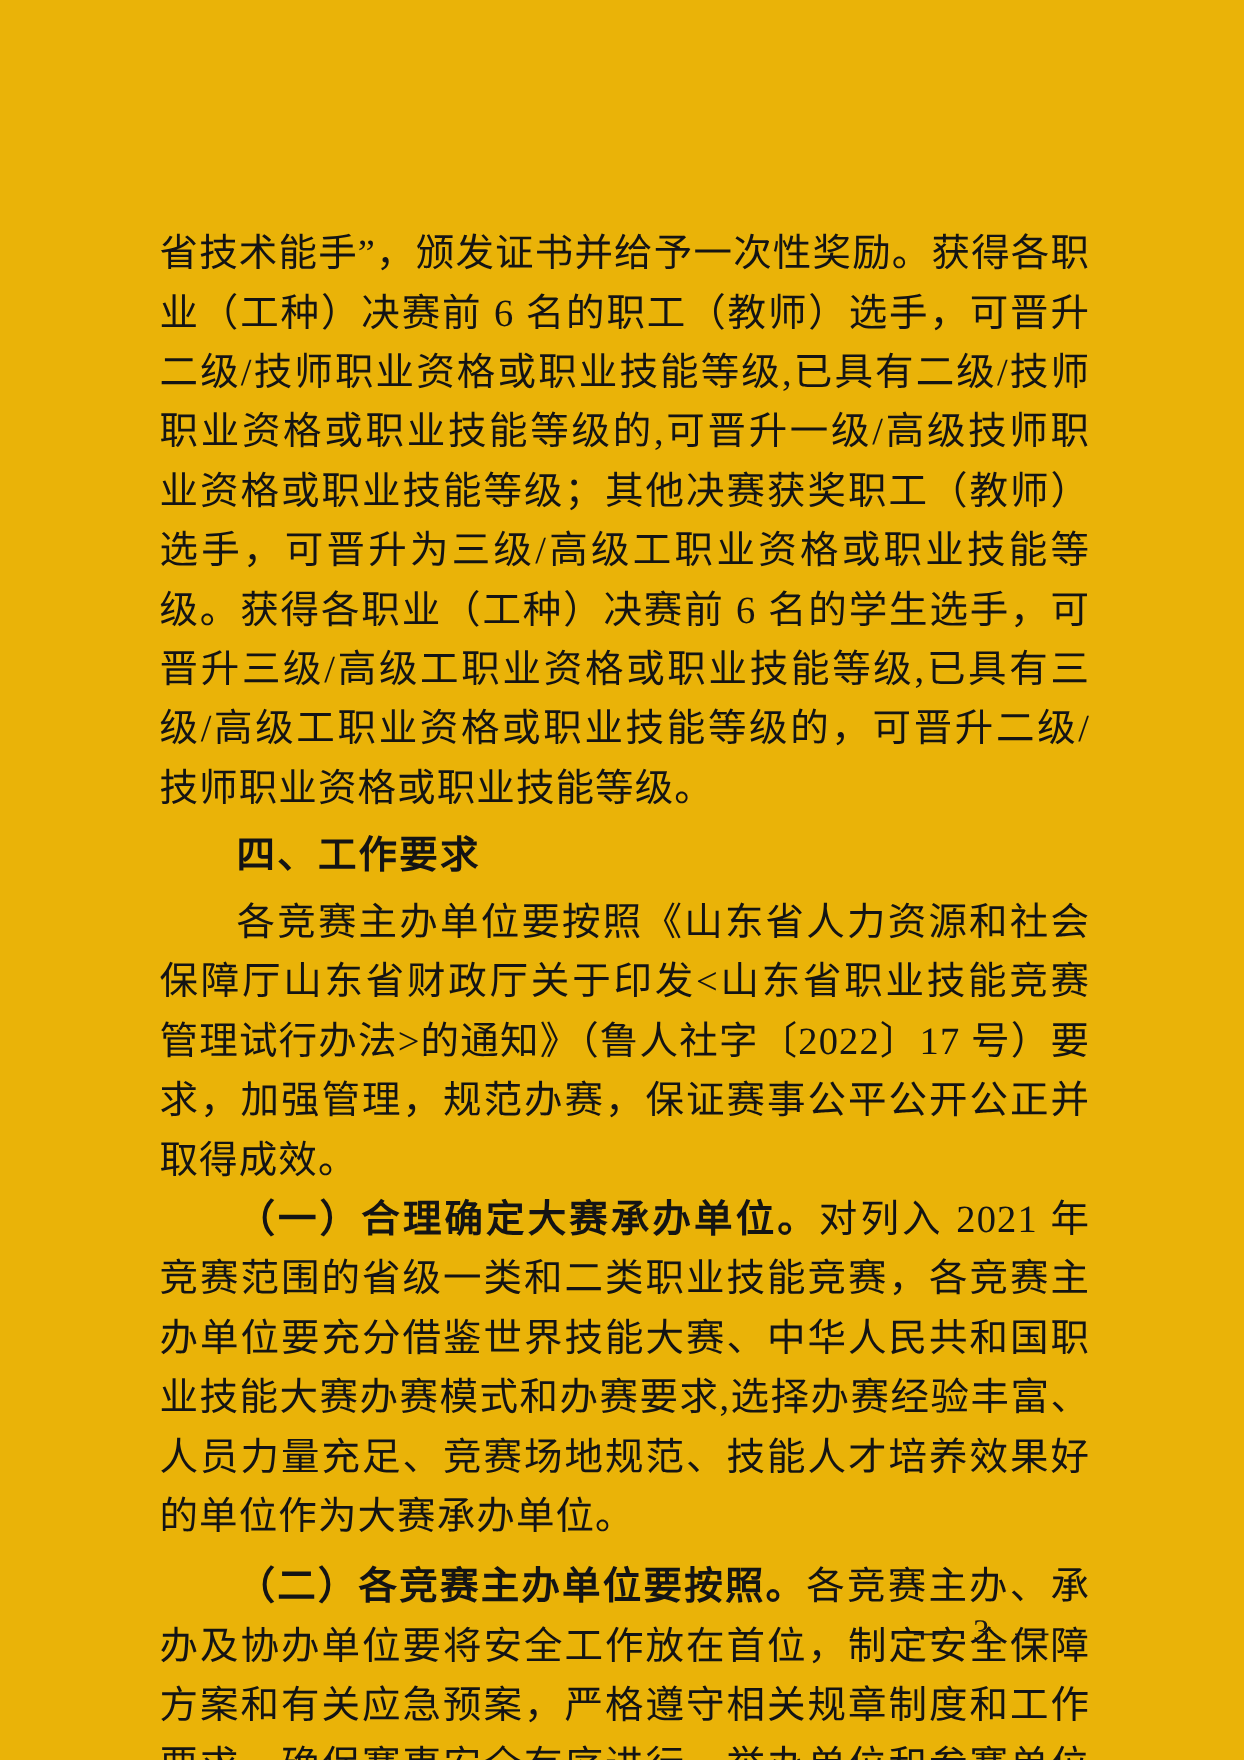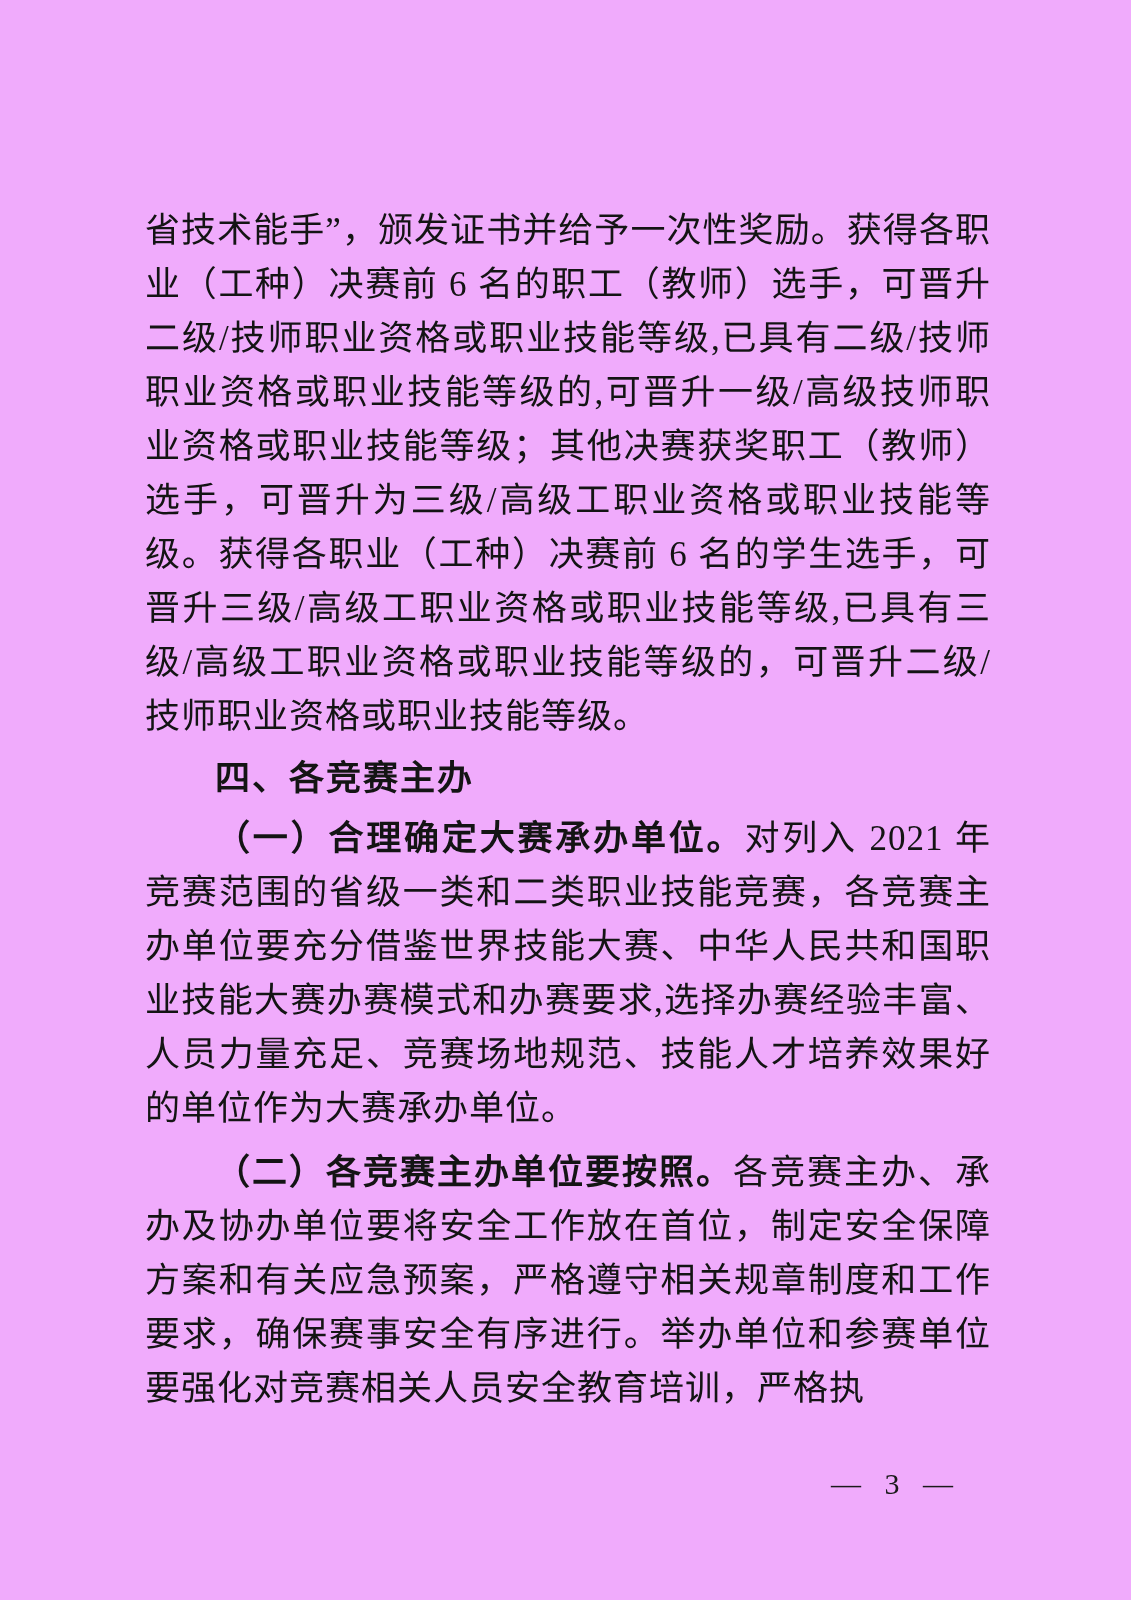--- a/index.html
+++ b/index.html
@@ -5,21 +5,21 @@
   * { box-sizing: border-box; }
   html, body {
     margin: 0;
     padding: 0;
     background: #ffffff;
   }
   .page {
     position: relative;
     width: 1131px;
     height: 1600px;
-    background: #f0abfc;
+    background: #eab308;
     overflow: hidden;
     color: #141414;
     font-family: "Liberation Serif", "DejaVu Serif", serif;
   }
   .content {
     position: absolute;
     left: 145px;
     top: 204px;
     width: 846px;
   }
@@ -67,22 +67,23 @@
   }
 </style>
 </head>
 <body>
 
 <div class="page">
   <div class="content">
 
     <p class="para">省技术能手”，颁发证书并给予一次性奖励。获得各职业（工种）决赛前 6 名的职工（教师）选手，可晋升二级/技师职业资格或职业技能等级,已具有二级/技师职业资格或职业技能等级的,可晋升一级/高级技师职业资格或职业技能等级；其他决赛获奖职工（教师）选手，可晋升为三级/高级工职业资格或职业技能等级。获得各职业（工种）决赛前 6 名的学生选手，可晋升三级/高级工职业资格或职业技能等级,已具有三级/高级工职业资格或职业技能等级的，可晋升二级/技师职业资格或职业技能等级。</p>
 
-    <h2 class="section-heading">四、各竞赛主办</h2>
+    <h2 class="section-heading">四、工作要求</h2>
 
+    <p class="para indent">各竞赛主办单位要按照《山东省人力资源和社会保障厅山东省财政厅关于印发&lt;山东省职业技能竞赛管理试行办法&gt;的通知》（鲁人社字〔2022〕17 号）要求，加强管理，规范办赛，保证赛事公平公开公正并取得成效。</p>
 
     <p class="para indent item-para"><span class="item-lead">（一）合理确定大赛承办单位。</span><span>对列入 2021 年竞赛范围的省级一类和二类职业技能竞赛，各竞赛主办单位要充分借鉴世界技能大赛、中华人民共和国职业技能大赛办赛模式和办赛要求,选择办赛经验丰富、人员力量充足、竞赛场地规范、技能人才培养效果好的单位作为大赛承办单位。</span></p>
 
     <p class="para indent item-para gap-top"><span class="item-lead">（二）各竞赛主办单位要按照。</span><span>各竞赛主办、承办及协办单位要将安全工作放在首位，制定安全保障方案和有关应急预案，严格遵守相关规章制度和工作要求，确保赛事安全有序进行。举办单位和参赛单位要强化对竞赛相关人员安全教育培训，严格执</span></p>
 
   </div>
 
   <div class="page-number">— 3 —</div>
 </div>
 

